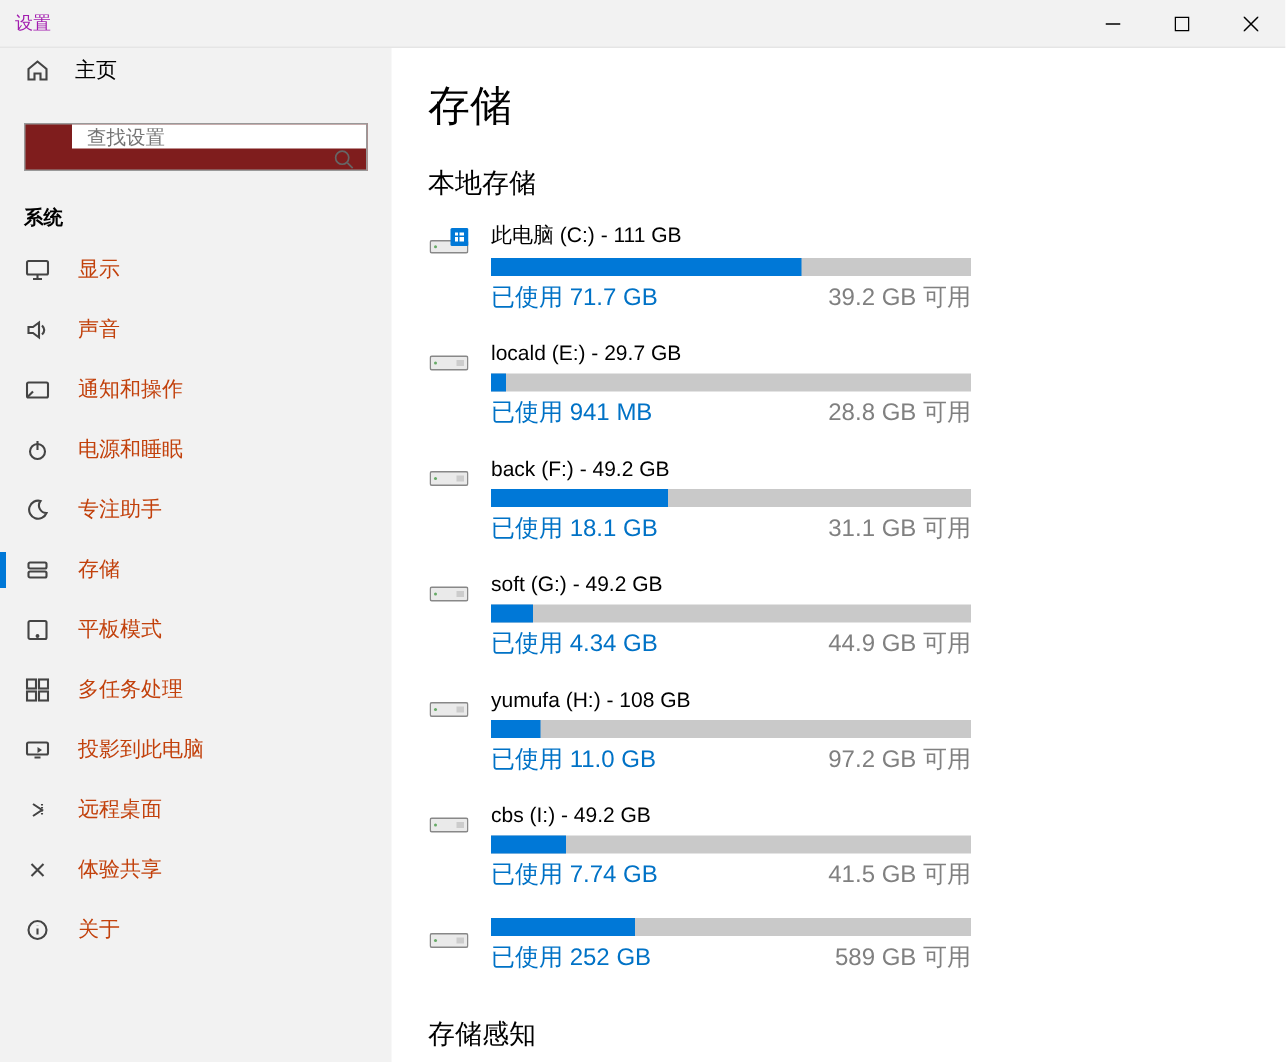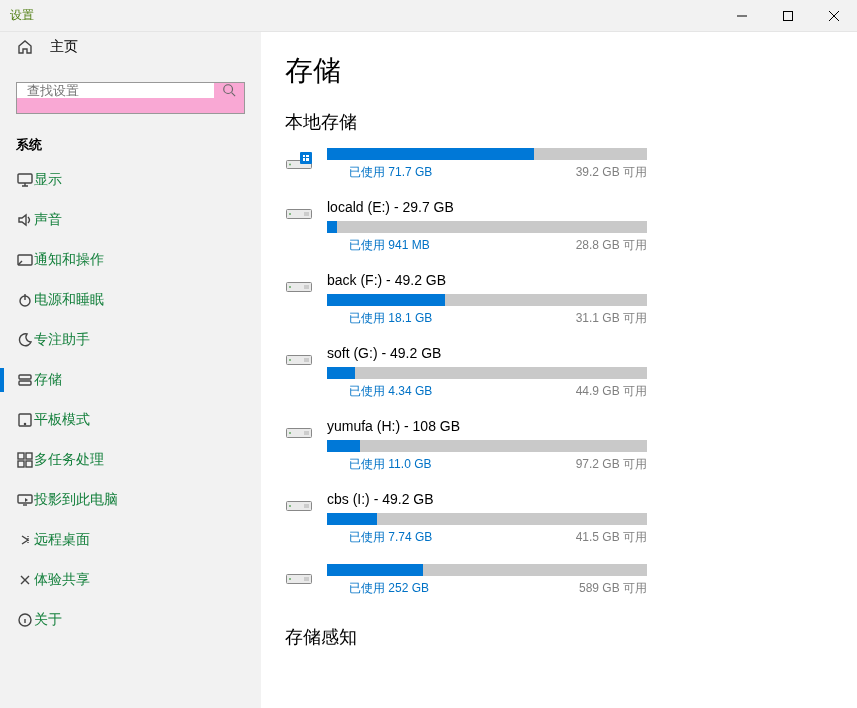--- a/index.html
+++ b/index.html
@@ -1,47 +1,47 @@
 <!DOCTYPE html>
 <html><head>
 <meta charset="utf-8">
 <style>
   * { box-sizing: border-box; margin: 0; padding: 0; }
   html, body { font-family: "Microsoft YaHei", "Segoe UI", sans-serif; background: #fff; color: #000; height: 100%; }
   .window { width: 857px; height: 708px; display: flex; flex-direction: column; background:#fff; }
   .titlebar { height:32px; display:flex; align-items:center; justify-content: space-between; background:#f2f2f2; border-bottom:1px solid #e5e5e5;}
-  .titlebar-title { font-size:12px; padding-left:10px; color:#4d7c0f;}
+  .titlebar-title { font-size:12px; padding-left:10px; color:#a21caf;}
   .titlebar-controls { display:flex; height:100%;}
   .tbtn { width:46px; display:flex; align-items:center; justify-content:center; color:#333;}
   .body { flex:1; display:flex; overflow:hidden;}
   .sidebar { width:261px; background:#f2f2f2; display:flex; flex-direction:column; padding-top:6px;}
   .home-row { display:flex; height:40px; padding:0 16px; gap:16px; font-size:14px;}
   .search-wrap { padding: 4px 16px 14px 16px;}
-  .search { display:flex; align-items:flex-start; background:#f9a8d4; border:1px solid #999; height:32px;}
+  .search { display:flex; align-items:flex-end; background:#7f1d1d; border:1px solid #999; height:32px;flex-direction:column;}
   .search input { flex:1; border:none; outline:none; padding:0 10px; font-size:13px; color:#666;}
   .search-icon { width:30px; display:flex; align-items:center; justify-content:center; color:#666;}
   .section-title { font-size:13px; font-weight:600; padding:8px 16px 6px;}
   .nav { display:flex; flex-direction:column;}
-  .nav-item { display:flex; align-items:center; height:40px; padding:0 16px; font-size:14px; color:#15803d; cursor:default;}
+  .nav-item { display:flex; align-items:center; height:40px; padding:0 16px; gap:18px; font-size:14px; color:#c2410c; cursor:default;}
   .nav-item.selected { position:relative; font-weight:400;}
   .nav-item.selected::before { content:""; position:absolute; left:0; top:8px; bottom:8px; width:4px; background:#0078d7;}
   .nav-icon { width:18px; height:18px; flex:0 0 18px; display:flex; align-items:center; justify-content:center; }
   .nav-icon svg { width:16px; height:16px; stroke:#444; fill:none; stroke-width:1.4; }
   .content { flex:1; overflow-y:auto; padding: 20px 24px 24px 24px;}
   h1.page-title { font-size:28px; font-weight:400; margin-bottom:20px;}
   h2.sub { font-size:18px; font-weight:400; margin: 10px 0 14px;}
   .drives { display:flex; flex-direction:column; gap:18px;}
   .drive { display:flex; gap:14px;}
   .drive-icon { width:28px; height:28px; flex:0 0 28px; display:flex; align-items:center; justify-content:center; }
   .drive-icon svg { width:26px; height:20px;}
   .drive-body { flex:1; max-width:320px; }
   .drive-name { font-size:14px; margin-bottom:6px;}
   .bar { height:12px; background:#c9c9c9; position:relative;}
   .bar-fill { position:absolute; left:0; top:0; bottom:0; background:#0078d7;}
-  .drive-meta { display:flex; justify-content:space-between; font-size:12px; margin-top:4px;margin-left:22px;}
+  .drive-meta { display:flex; justify-content:space-between; font-size:16px; margin-top:4px;}
   .used { color:#0072c6;}
   .free { color:#808080;}
   
   .content::-webkit-scrollbar { width:14px;}
   .content::-webkit-scrollbar-thumb { background:#c2c2c2;}
   .content::-webkit-scrollbar-track { background:#f0f0f0;}
 </style>
 </head>
 <body>
 
@@ -212,20 +212,21 @@
                 <rect x="0.5" y="8.5" width="25" height="8" rx="1" fill="#eaeaea" stroke="#888"></rect>
                 <circle cx="4" cy="12.5" r="1" fill="#6a6"></circle>
                 <rect x="14" y="0" width="12" height="12" rx="1" fill="#0078d7"></rect>
                 <rect x="17" y="3" width="2" height="2" fill="#fff"></rect>
                 <rect x="20" y="3" width="3" height="2" fill="#fff"></rect>
                 <rect x="17" y="6" width="2" height="3" fill="#fff"></rect>
                 <rect x="20" y="6" width="3" height="3" fill="#fff"></rect>
               </svg>
             </div>
             <div class="drive-body">
+              <div class="drive-name">此电脑 (C:) - 111 GB</div>
               <div class="bar">
                 <div class="bar-fill" style="width:64.6%"></div>
               </div>
               <div class="drive-meta">
                 <span class="used">已使用 71.7 GB</span>
                 <span class="free">39.2 GB 可用</span>
               </div>
             </div>
           </div>
           <div class="drive">

